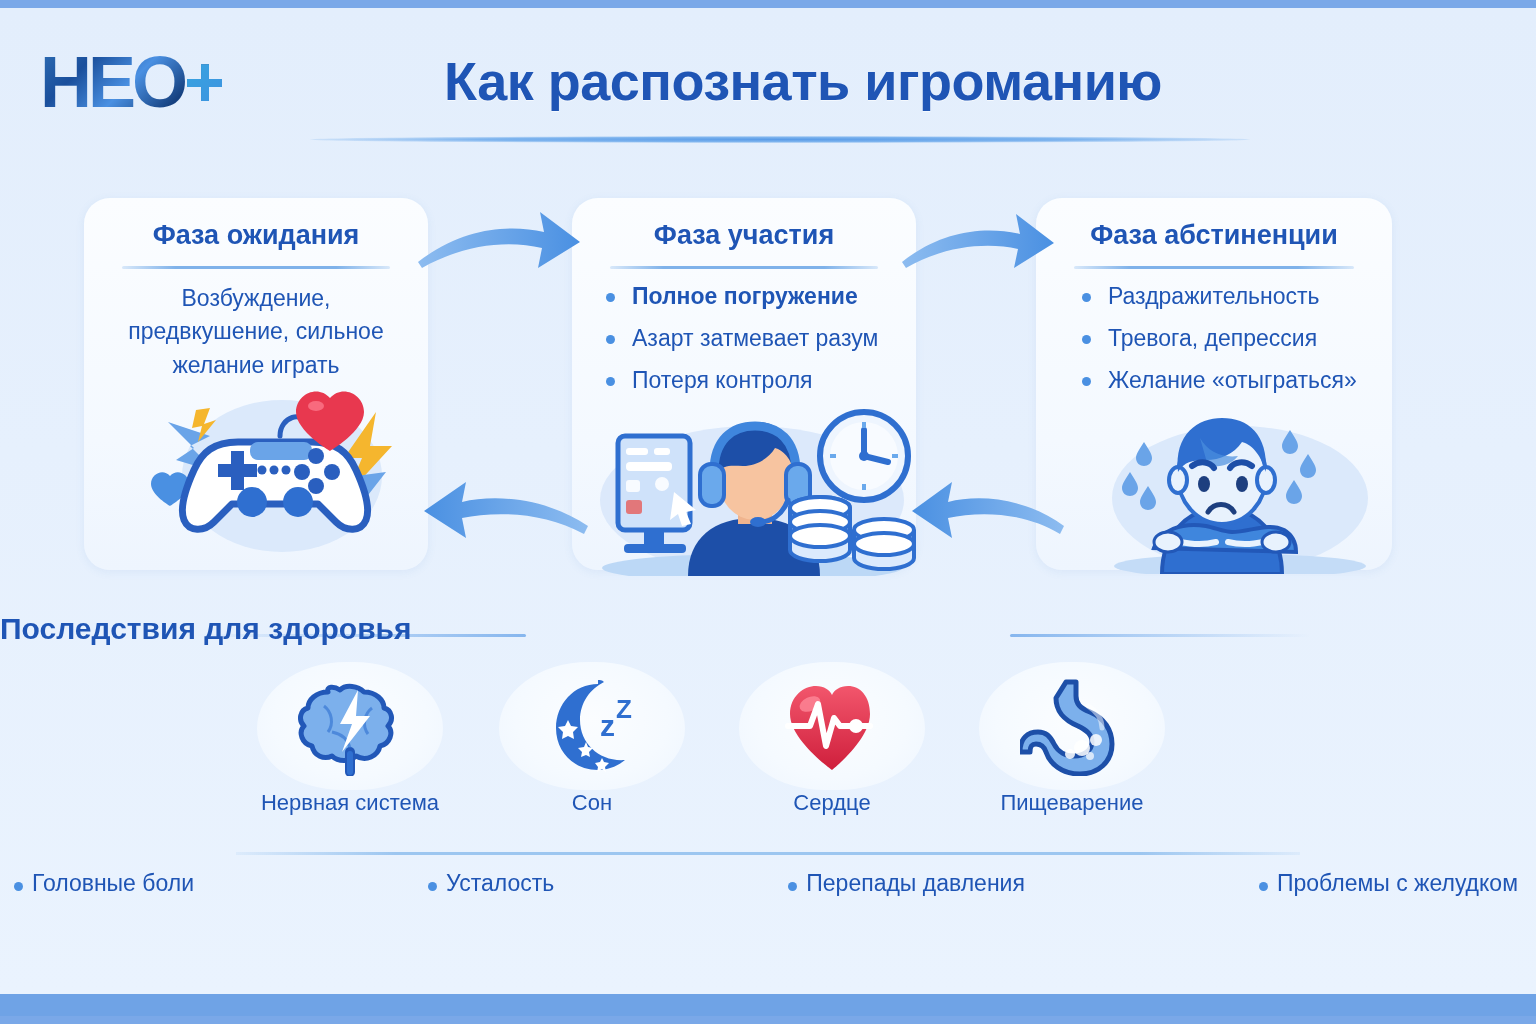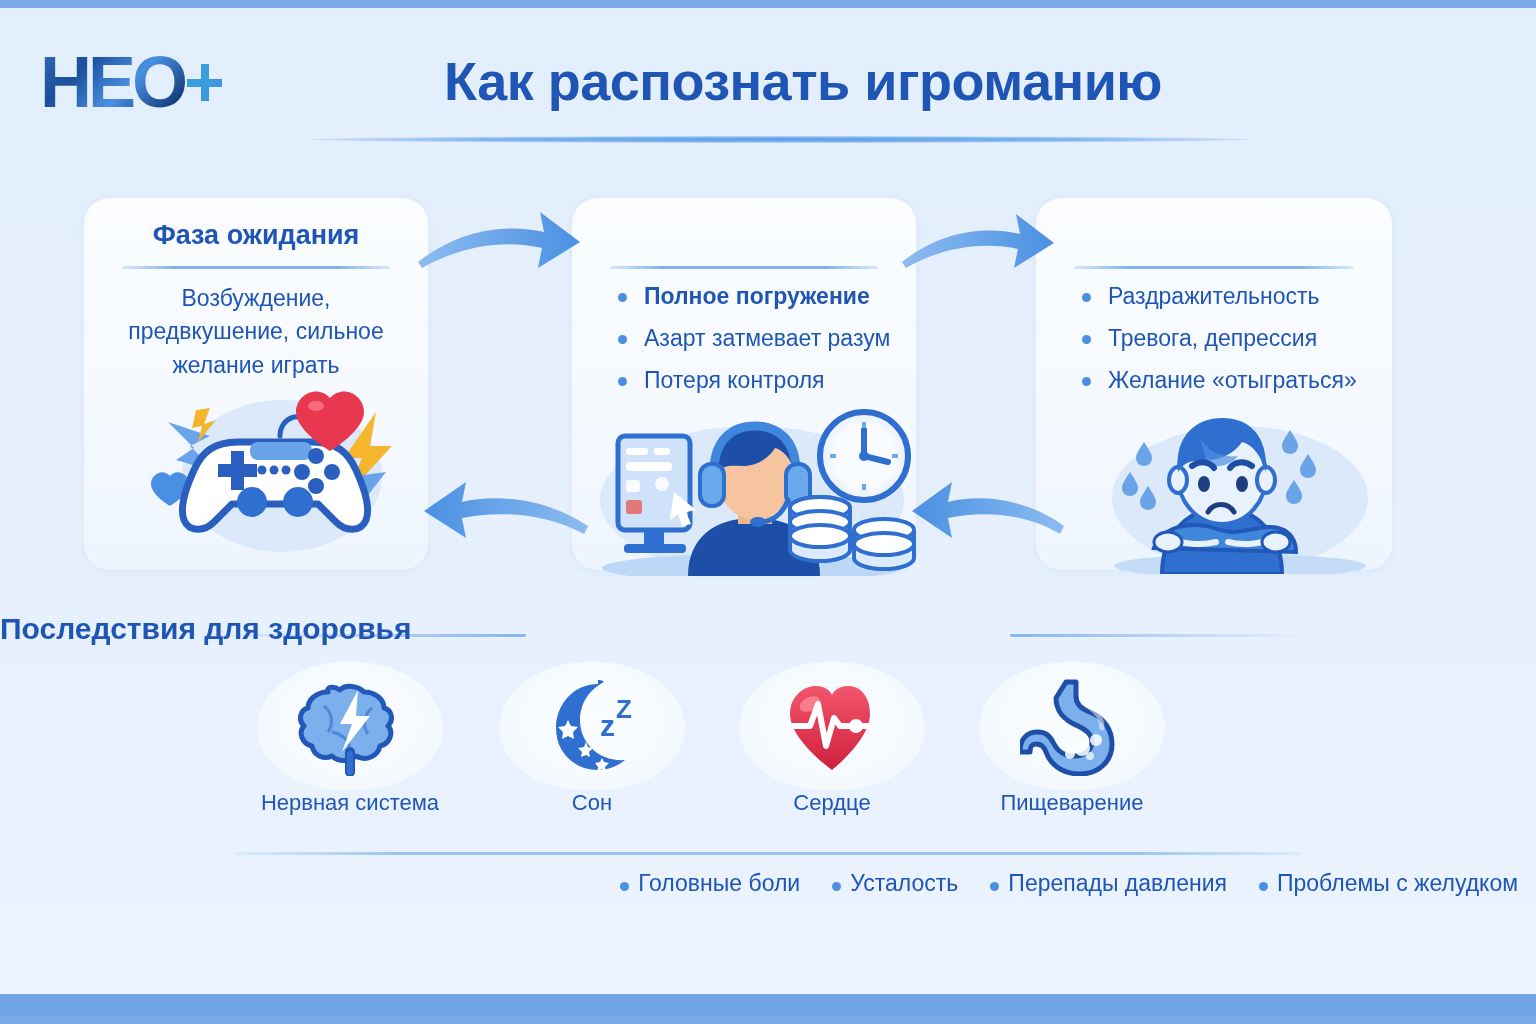--- a/index.html
+++ b/index.html
@@ -63,21 +63,21 @@
   }
   .card-rule{
     position:absolute;left:38px;right:38px;top:68px;height:3px;
     background:linear-gradient(90deg,rgba(120,175,235,.25),#7fb2ea 20%,#7fb2ea 80%,rgba(120,175,235,.25));
     border-radius:2px;
   }
   .card-desc{
     position:absolute;left:18px;right:18px;top:84px;
     text-align:center;font-size:23px;color:#1f55b5;line-height:1.45;
   }
-  .bullets{position:absolute;left:42px;right:18px;top:84px;margin:0;padding:0;list-style:none;}
+  .bullets{position:absolute;left:30px;right:18px;top:84px;margin:0;padding:0;list-style:none;}
   #card-2 .bullets{left:42px;}
   .bullets li{
     position:relative;padding-left:30px;margin-bottom:12px;
     font-size:23px;color:#1f55b5;line-height:1.3;
   }
   .bullets li.strong{font-weight:bold;}
   .bullets li::before{
     content:"";position:absolute;left:4px;top:11px;
     width:9px;height:9px;border-radius:50%;background:#4a90e2;
   }
@@ -122,21 +122,21 @@
     border-radius:48% 48% 46% 46%/52% 52% 48% 48%;
     display:flex;align-items:center;justify-content:center;
   }
   .icon-label{font-size:22px;color:#1f55b5;}
   .health-rule{
     position:absolute;left:236px;top:248px;width:1064px;height:3px;
     background:linear-gradient(90deg,rgba(150,195,240,.15),#9cc6f0 15%,#9cc6f0 85%,rgba(150,195,240,.15));
   }
   .symptoms{
     position:absolute;left:0;top:266px;width:1536px;
-    display:flex;justify-content:flex-end;align-items:center;gap:0;
+    display:flex;justify-content:space-between;align-items:center;gap:0;
   }
   .symptom{
     position:relative;padding:0 18px 0 32px;
     font-size:23px;color:#1f55b5;white-space:nowrap;
   }
   .symptom::before{
     content:"";position:absolute;left:14px;top:12px;
     width:9px;height:9px;border-radius:50%;background:#4a90e2;
   }
 </style>
@@ -153,29 +153,31 @@
 
   <div class="cards">
 
     <div class="card" id="card-0">
       <div class="card-title">Фаза ожидания</div>
       <div class="card-rule"></div>
       <div class="card-desc">Возбуждение, предвкушение, сильное желание играть</div>
     </div>
 
     <div class="card" id="card-1">
+      <div class="card-title">Фаза участия</div>
       <div class="card-rule"></div>
       <ul class="bullets">
         <li class="strong">Полное погружение</li>
         <li>Азарт затмевает разум</li>
         <li>Потеря контроля</li>
       </ul>
     </div>
 
     <div class="card" id="card-2">
+      <div class="card-title">Фаза абстиненции</div>
       <div class="card-rule"></div>
       <ul class="bullets">
         <li>Раздражительность</li>
         <li>Тревога, депрессия</li>
         <li>Желание «отыграться»</li>
       </ul>
     </div>
   </div>
 
   <div class="arrow" id="arrow-fwd-1">

